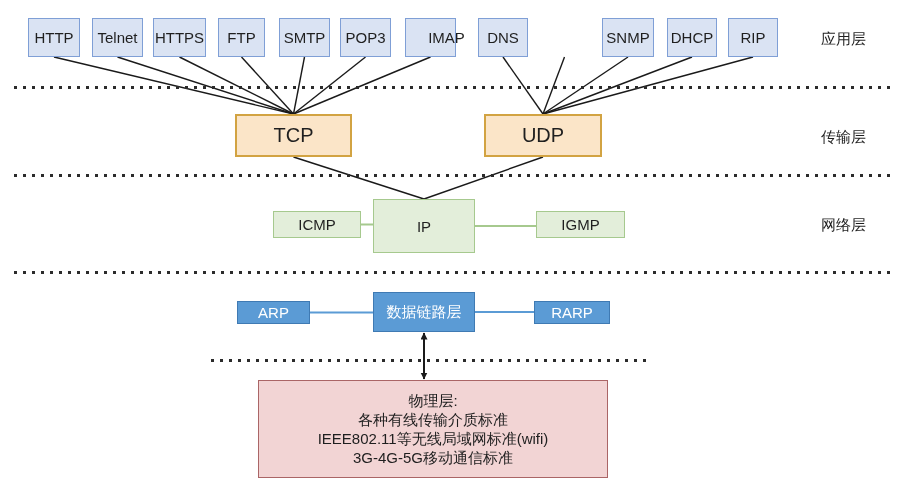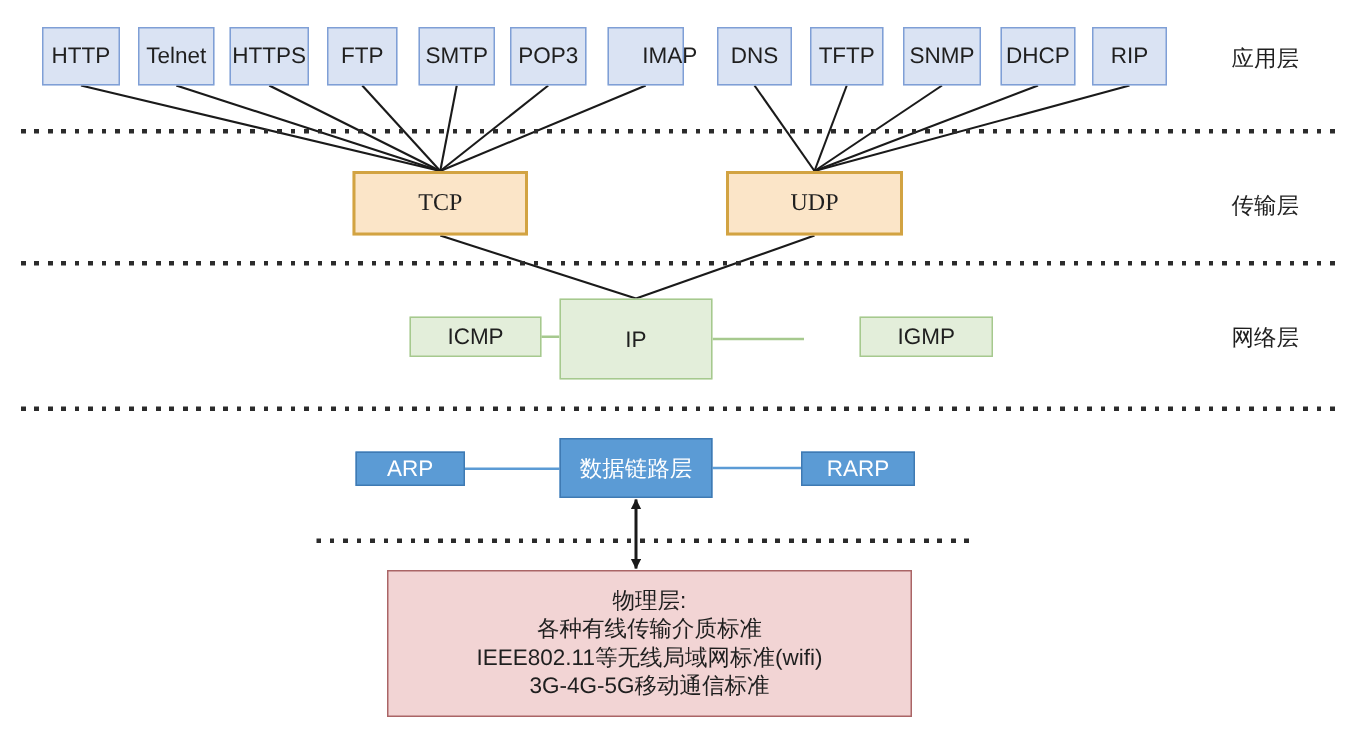--- a/index.html
+++ b/index.html
@@ -6,21 +6,21 @@
   body{font-family:"Liberation Sans","DejaVu Sans",sans-serif;}
   #diagram{position:relative;width:905px;height:491px;background:#fff;overflow:hidden;}
   #edges{position:absolute;left:0;top:0;width:905px;height:491px;pointer-events:none;}
   .box{
     position:absolute;box-sizing:border-box;
     display:flex;align-items:center;justify-content:center;
     font-size:15px;color:var(--text);text-align:center;
     border:1.5px solid;white-space:nowrap;
   }
   .app{background:var(--app-fill);border-color:var(--app-stroke);}
-  .transport{background:var(--transport-fill);border-color:var(--transport-stroke);border-width:2px;font-size:16px;font-family:Liberation Serif, serif;}
+  .transport{background:var(--transport-fill);border-color:var(--transport-stroke);border-width:2px;font-size:20px;}
   .network{background:var(--network-fill);border-color:var(--network-stroke);}
   .datalink{background:var(--datalink-fill);border-color:var(--datalink-stroke);color:#fff;text-align:center;}
   .physical{background:var(--physical-fill);border-color:var(--physical-stroke);flex-direction:column;font-size:15px;line-height:19px;}
   .physical div{white-space:nowrap;}
   .layer-label{position:absolute;font-size:15px;color:var(--text);white-space:nowrap;text-align:right;}
   .separator{position:absolute;height:3px;
     background:repeating-linear-gradient(90deg,var(--separator) 0 3px,transparent 3px 9px);}
 </style>
 </head>
 <body>
@@ -60,31 +60,30 @@
   <div class="separator" style="left:211px;top:359px;width:440px;"></div>
 
   <div class="box app" style="left:28px;top:18px;width:52px;height:39px;">HTTP</div>
   <div class="box app" style="left:92px;top:18px;width:51px;height:39px;">Telnet</div>
   <div class="box app" style="left:153px;top:18px;width:53px;height:39px;">HTTPS</div>
   <div class="box app" style="left:218px;top:18px;width:47px;height:39px;">FTP</div>
   <div class="box app" style="left:279px;top:18px;width:51px;height:39px;">SMTP</div>
   <div class="box app" style="left:340px;top:18px;width:51px;height:39px;">POP3</div>
   <div class="box app" style="left:405px;top:18px;width:51px;height:39px;padding-left:32px;">IMAP</div>
   <div class="box app" style="left:478px;top:18px;width:50px;height:39px;">DNS</div>
-  <div class="box app" style="left:540px;top:18px;width:49px;height:39px;">TFTP</div>
   <div class="box app" style="left:602px;top:18px;width:52px;height:39px;">SNMP</div>
   <div class="box app" style="left:667px;top:18px;width:50px;height:39px;">DHCP</div>
   <div class="box app" style="left:728px;top:18px;width:50px;height:39px;">RIP</div>
 
   <div class="box transport" style="left:235px;top:114px;width:117px;height:43px;">TCP</div>
   <div class="box transport" style="left:484px;top:114px;width:118px;height:43px;">UDP</div>
 
   <div class="box network" style="left:237px;top:211px;width:88px;height:27px;margin-left:36px;">ICMP</div>
   <div class="box network" style="left:373px;top:199px;width:102px;height:54px;">IP</div>
-  <div class="box network" style="left:536px;top:211px;width:89px;height:27px;margin-left:37px;">IGMP</div>
+  <div class="box network" style="left:536px;top:211px;width:89px;height:27px;">IGMP</div>
 
   <div class="box datalink" style="left:237px;top:301px;width:73px;height:23px;">ARP</div>
   <div class="box datalink" style="left:373px;top:292px;width:102px;height:40px;">数据链路层</div>
   <div class="box datalink" style="left:534px;top:301px;width:76px;height:23px;">RARP</div>
 
   <div class="box physical" style="left:258px;top:380px;width:350px;height:98px;">
     <div>物理层:</div>
     <div>各种有线传输介质标准</div>
     <div>IEEE802.11等无线局域网标准(wifi)</div>
     <div>3G-4G-5G移动通信标准</div>

